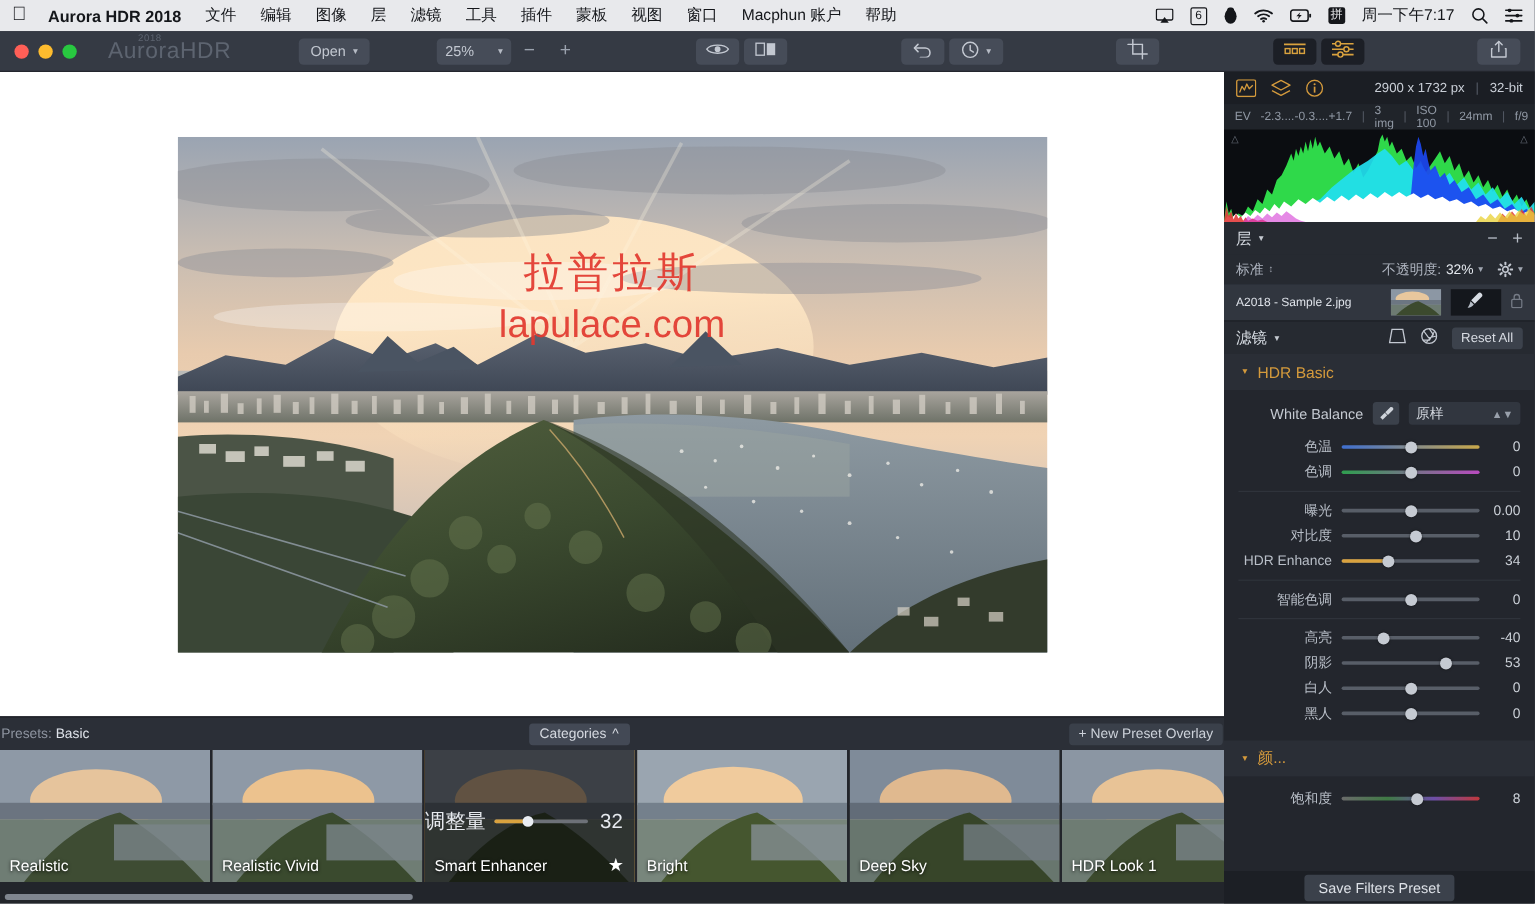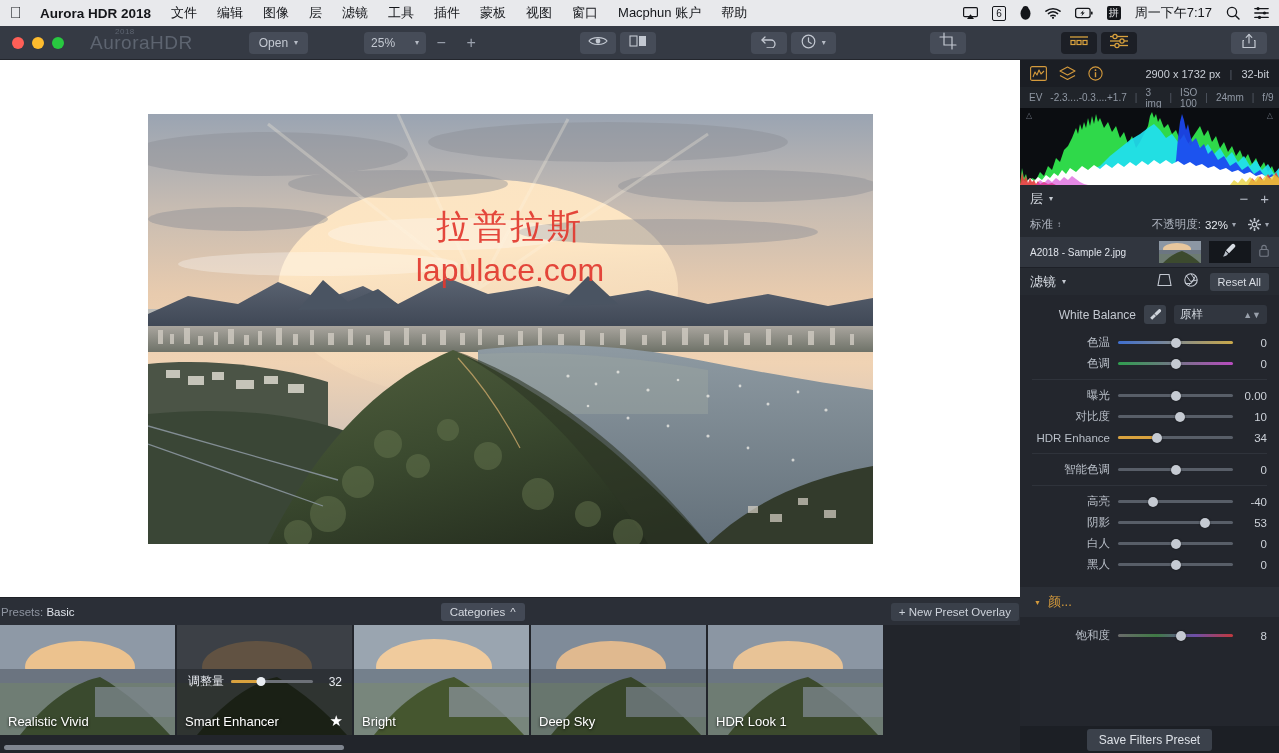--- a/index.html
+++ b/index.html
@@ -98,22 +98,22 @@
   .preset { position: relative; width: 175px; height: 110px; flex: none; overflow: hidden; }
   .preset .thumb { position: absolute; inset: 0; }
   .preset .pname {
     position: absolute; left: 8px; bottom: 6px; color: #fff; font-size: 13px;
     text-shadow: 0 1px 3px rgba(0,0,0,.85);
   }
   .preset.selected { outline: 1.5px solid #d49a3c; outline-offset: -1.5px; }
   .preset.selected .thumb { filter: brightness(.42); }
   .preset .star { position: absolute; right: 9px; bottom: 5px; color: #fff; font-size: 15px; }
   .amt-row {
-    position: absolute; left: 11px; right: 10px; top: 48px;
-    display: flex; align-items: center; gap: 7px; color: #e6e9ee; font-size: 12px;
+    position: absolute; left: 0; right: 10px; top: 48px;
+    display: flex; align-items: center; gap: 7px; color: #e6e9ee; font-size: 17px;
   }
   .amt-track { flex: 1; height: 3px; background: #6d7178; border-radius: 2px; position: relative; }
   .amt-fill { position: absolute; left: 0; top: 0; bottom: 0; width: 36%; background: #d9a23e; border-radius: 2px; }
   .amt-knob { position: absolute; left: 36%; top: -3px; width: 9px; height: 9px;
     border-radius: 50%; background: #e9edf2; transform: translateX(-50%); }
   .amt-val { width: 22px; text-align: right; }
   .hscroll {
     position: absolute; left: 4px; bottom: 3px; width: 340px; height: 5px;
     background: #7f858f; border-radius: 3px;
   }
@@ -556,20 +556,32 @@
       <span>^</span>
     </div>
     <div class="newoverlay">+ New Preset Overlay</div>
   </div>
 
   <div class="presets-strip">
     <div class="preset">
       <svg class="thumb" viewBox="0 0 175 110" preserveAspectRatio="none">
           <rect width="175" height="110" fill="#b9b3a8"></rect>
           <rect width="175" height="46" fill="#8e99a6"></rect>
+          <ellipse cx="80" cy="42" rx="55" ry="26" fill="#e6c49c"></ellipse>
+          <rect y="44" width="175" height="14" fill="#6b7480"></rect>
+          <path d="M0 58 L175 58 L175 110 L0 110 Z" fill="#6f7d74"></path>
+          <path d="M20 110 C50 72 80 56 100 52 C125 66 150 88 170 110 Z" fill="#3e4c33"></path>
+          <rect x="95" y="62" width="80" height="30" fill="#7a8489" opacity=".8"></rect>
+        </svg>
+      <span class="pname">Realistic</span>
+    </div>
+    <div class="preset">
+      <svg class="thumb" viewBox="0 0 175 110" preserveAspectRatio="none">
+          <rect width="175" height="110" fill="#b9b3a8"></rect>
+          <rect width="175" height="46" fill="#8e99a6"></rect>
           <ellipse cx="80" cy="42" rx="55" ry="26" fill="#ecc28e"></ellipse>
           <rect y="44" width="175" height="14" fill="#6b7480"></rect>
           <path d="M0 58 L175 58 L175 110 L0 110 Z" fill="#6f7d74"></path>
           <path d="M20 110 C50 72 80 56 100 52 C125 66 150 88 170 110 Z" fill="#3a4a2e"></path>
           <rect x="95" y="62" width="80" height="30" fill="#7a8489" opacity=".8"></rect>
         </svg>
       <span class="pname">Realistic Vivid</span>
     </div>
     <div class="preset selected">
       <svg class="thumb" viewBox="0 0 175 110" preserveAspectRatio="none">
@@ -763,20 +775,24 @@
               <circle cx="7" cy="7" r="6.2" fill="none" stroke="#c3c8d1" stroke-width="1.1"></circle>
               <path d="M7 0.8 L10.5 6 L4 13 M13.2 7 L6.6 8.5 L2.2 2.5 M1.5 10.5 L7.2 10.5 L11.5 3" fill="none" stroke="#c3c8d1" stroke-width="1"></path>
             </svg>
         </span>
         <span class="reset-btn">Reset All</span>
       </span>
     </div>
 
     <div class="filters-body">
 
+      <div class="section-head">
+        <span class="tri">▼</span>
+        <span>HDR Basic</span>
+      </div>
 
       <div class="wb-row">
         <span class="wb-label">White Balance</span>
         <span class="eyedrop">
           <svg width="13" height="13" viewBox="0 0 13 13">
               <path d="M9.8 1.2 a1.7 1.7 0 0 1 2.2 2.2 L7.6 7.8 L5.4 5.6 Z" fill="#cfd4db"></path>
               <path d="M5 6 L7 8 L3.2 11.8 L1.2 9.8 Z" fill="#cfd4db"></path>
             </svg>
         </span>
         <span class="wb-select">

